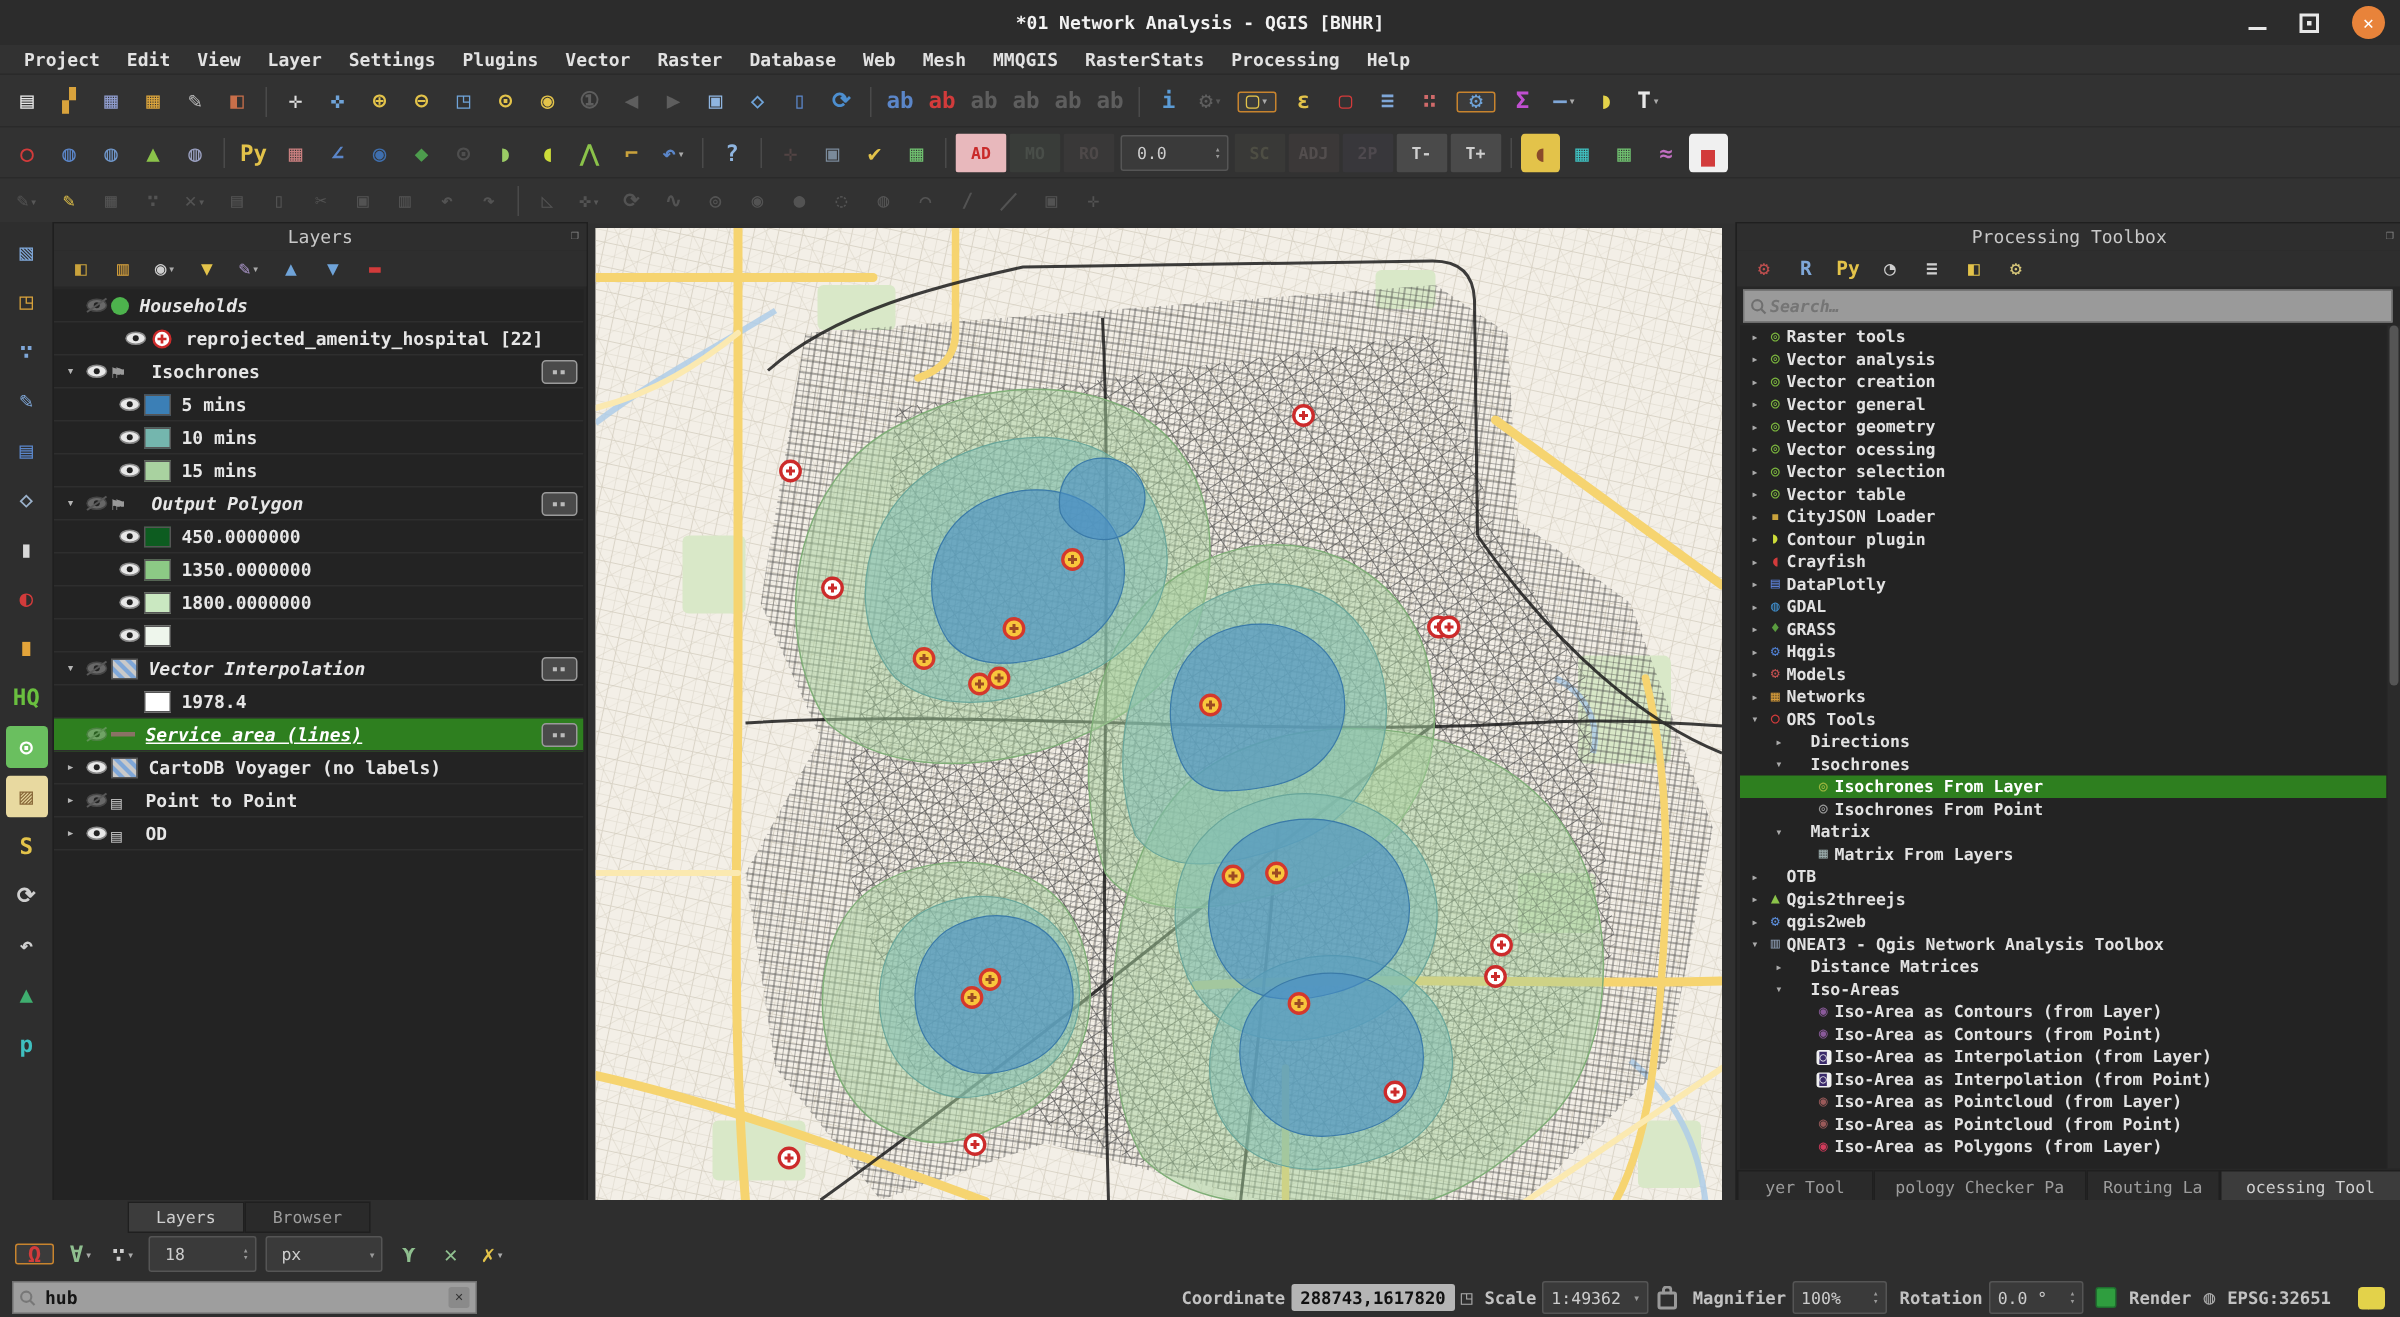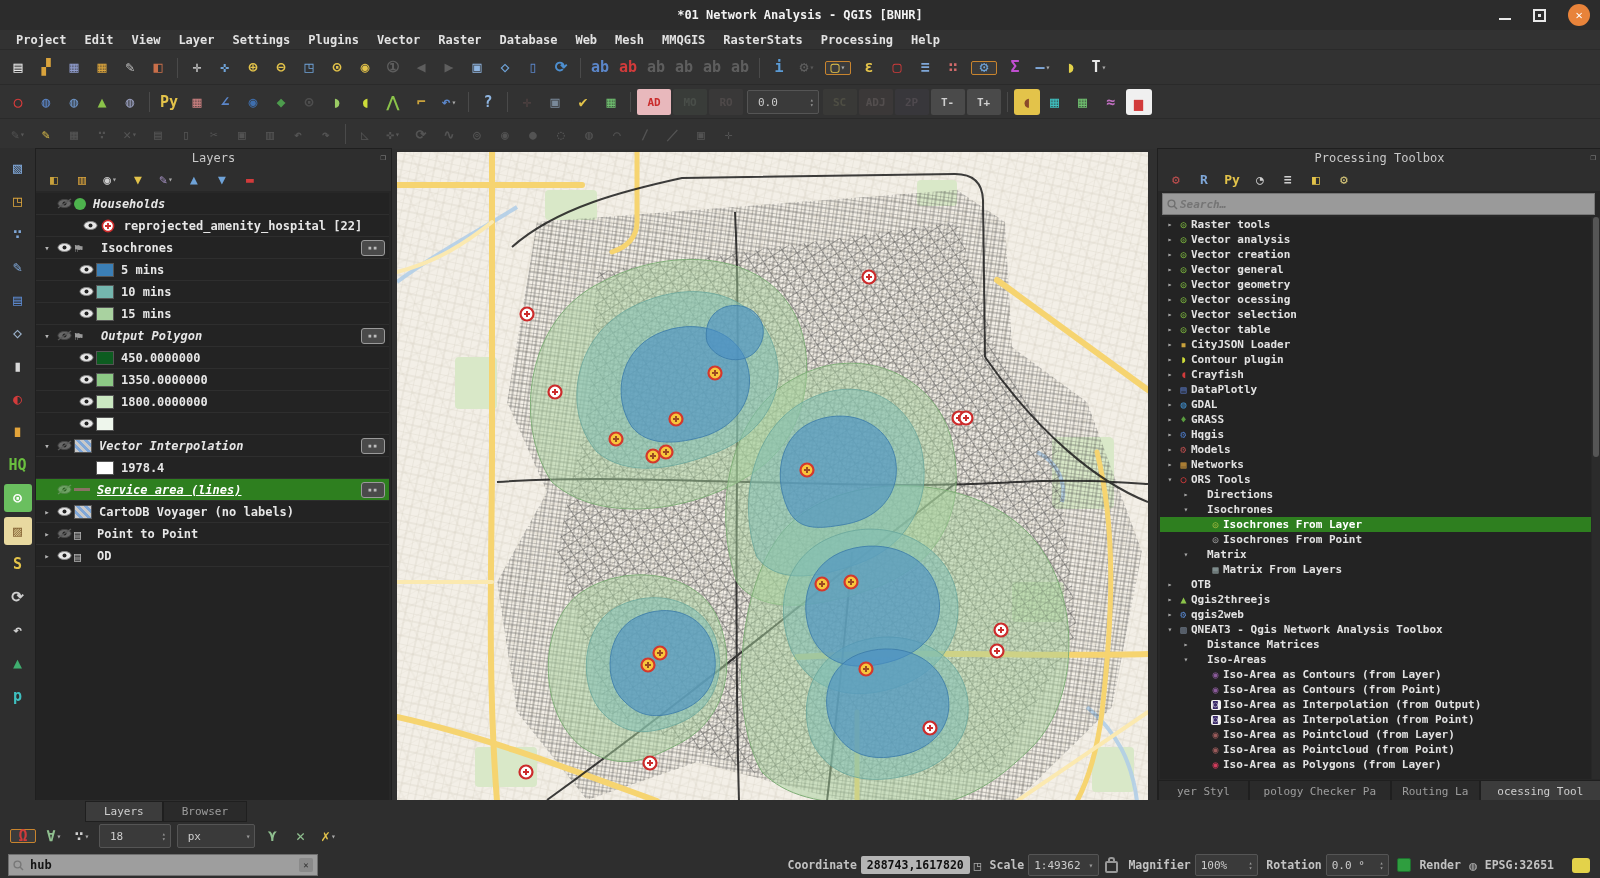--- a/index.html
+++ b/index.html
@@ -1131,21 +1131,21 @@
           <span class="lbl">Iso-Area as Contours (from Layer)</span>
         </div>
         <div class="prow" style="padding-left: 36px;">
           <span class="exp"></span>
           <span class="pic" style="color: rgb(138, 90, 154);">◉</span>
           <span class="lbl">Iso-Area as Contours (from Point)</span>
         </div>
         <div class="prow" style="padding-left: 36px;">
           <span class="exp"></span>
           <span class="pic"><span class="blk" style="background: rgb(240, 240, 240); color: rgb(58, 42, 106);">◙</span></span>
-          <span class="lbl">Iso-Area as Interpolation (from Output)</span>
+          <span class="lbl">Iso-Area as Interpolation (from Layer)</span>
         </div>
         <div class="prow" style="padding-left: 36px;">
           <span class="exp"></span>
           <span class="pic"><span class="blk" style="background: rgb(240, 240, 240); color: rgb(58, 42, 106);">◙</span></span>
           <span class="lbl">Iso-Area as Interpolation (from Point)</span>
         </div>
         <div class="prow" style="padding-left: 36px;">
           <span class="exp"></span>
           <span class="pic" style="color: rgb(154, 90, 90);">◉</span>
           <span class="lbl">Iso-Area as Pointcloud (from Layer)</span>
@@ -1158,21 +1158,21 @@
         <div class="prow" style="padding-left: 36px;">
           <span class="exp"></span>
           <span class="pic" style="color: rgb(210, 59, 91);">◉</span>
           <span class="lbl">Iso-Area as Polygons (from Layer)</span>
         </div>
       </div>
     <div class="vscroll">
         <div class="thumb"></div>
       </div>
     <div class="dock-tabs" id="right-tabs">
-        <div class="dock-tab" style="width: 90px;">yer Styl</div>
+        <div class="dock-tab" style="width: 90px;">yer Tool</div>
         <div class="dock-tab" style="width: 142px;">pology Checker Pa</div>
         <div class="dock-tab" style="width: 88px;">Routing La</div>
         <div class="dock-tab active" style="width: 121px;">ocessing Tool</div>
       </div>
   </div>
 
   <div id="bottombar">
     <div id="bl-tabs">
         <div class="dock-tab active">Layers</div>
         <div class="dock-tab">Browser</div>

